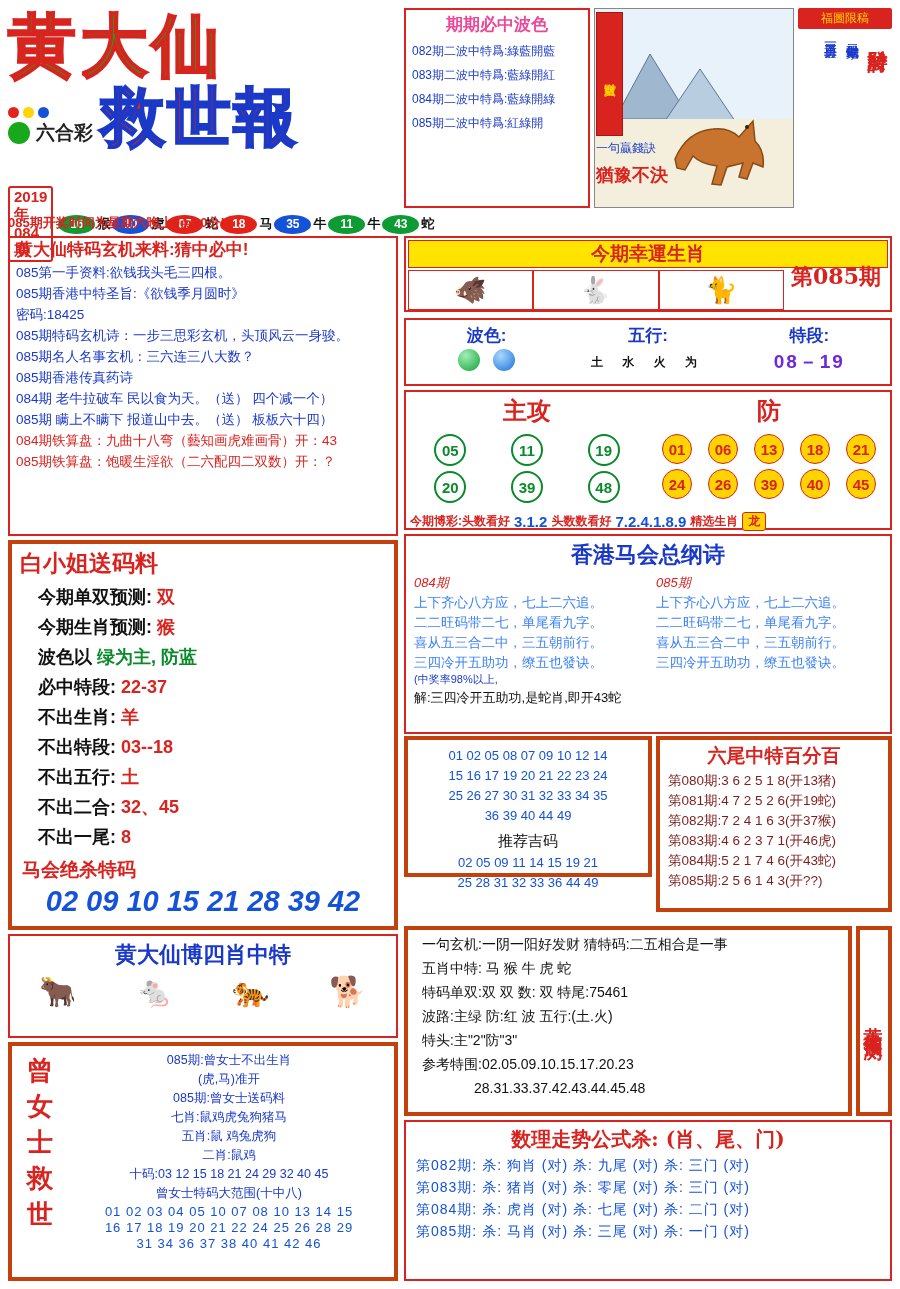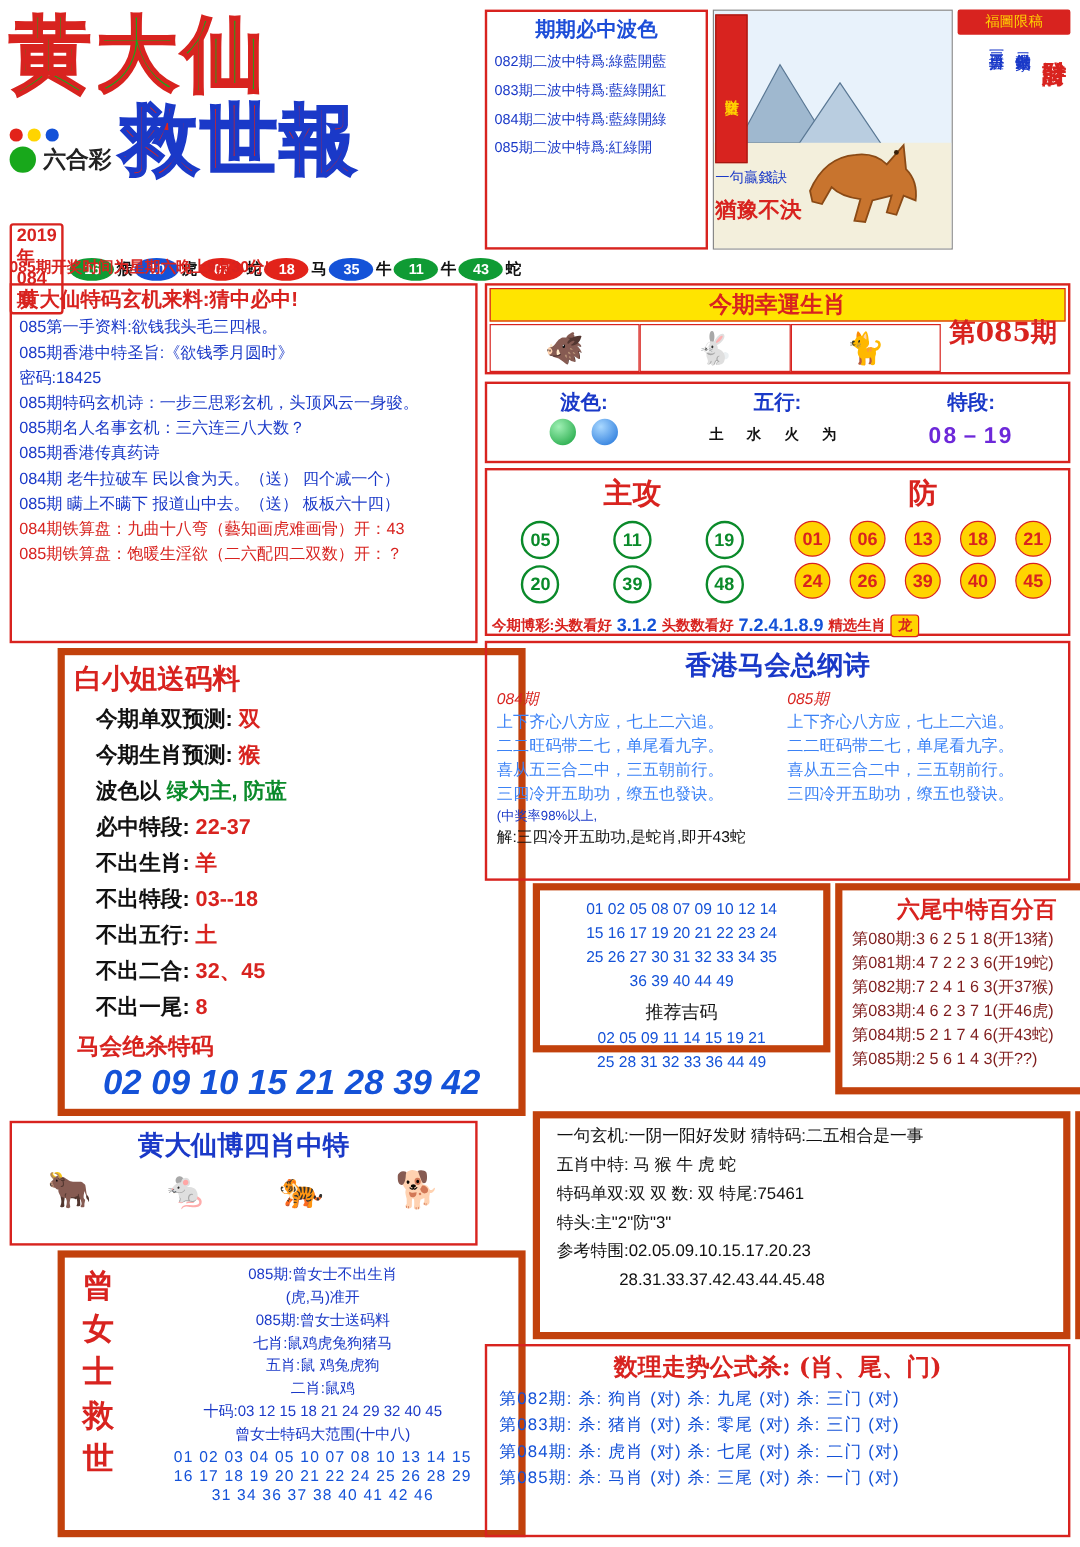--- a/index.html
+++ b/index.html
@@ -4,21 +4,21 @@
 <style>
   html,body{margin:0;padding:0;}
   body{
     width:900px;height:1289px;background:#fff;
     font-family:"Liberation Sans","DejaVu Sans",sans-serif;
     position:relative;overflow:hidden;
   }
   .page{position:relative;width:900px;height:1289px;}
   .box{position:absolute;box-sizing:border-box;}
   .bd-red{border:2px solid #d8231f;}
-  .bd-blue{border:6px solid #c2410c;margin-left:40px;}
+  .bd-blue{border:4px solid #c2410c;}
   .c{text-align:center;}
   
   #header-title{left:8px;top:8px;width:390px;height:200px;}
   .logo1{font-family:"DejaVu Serif",serif;font-weight:bold;font-size:68px;
          color:#18a81b;-webkit-text-stroke:2px #d8231f;letter-spacing:4px;line-height:74px;}
   .logo2{font-family:"DejaVu Serif",serif;font-weight:bold;font-size:64px;
          color:#d8231f;-webkit-text-stroke:2px #1a39c8;letter-spacing:2px;line-height:70px;}
   .liuhe{display:flex;align-items:center;gap:6px;font-size:19px;color:#222;font-weight:bold;}
   .dotgreen{width:22px;height:22px;border-radius:50%;background:#18a81b;display:inline-block;}
   .dotrow{display:flex;gap:4px;margin-bottom:2px;}
@@ -27,21 +27,21 @@
   #issue-bar{left:8px;top:186px;width:390px;height:26px;}
   .issue-label{display:inline-block;border:2px solid #d8231f;color:#d8231f;font-weight:bold;
     font-size:15px;padding:0 4px;border-radius:3px;}
   .ball{display:inline-flex;align-items:center;justify-content:center;width:37px;height:19px;
     border-radius:50%;color:#fff;font-size:12px;font-weight:bold;}
   .b-red{background:#e2231a;}.b-blue{background:#1452d8;}.b-green{background:#0f9b34;}
   .zodiac{font-size:13px;color:#111;font-weight:bold;}
   #open-time{left:8px;top:214px;width:390px;font-size:13px;color:#d8231f;font-weight:bold;}
   
   #boshai-box{left:404px;top:8px;width:186px;height:200px;}
-  .boshai-title{color:#1d4ed8;font-weight:bold;font-size:17px;text-align:center;margin-top:3px;
+  .boshai-title{color:#ec4899;font-weight:bold;font-size:17px;text-align:center;margin-top:3px;
      font-family:Liberation Mono, monospace;}
   .boshai-line{color:#1a39c8;font-size:12px;margin:7px 0 0 6px;}
   #horse-pic{left:594px;top:8px;width:200px;height:200px;border:1px solid #888;
      background:linear-gradient(#dfeefc 0%,#eef6fd 45%,#f8f2e0 100%);overflow:hidden;}
   #couplet{left:596px;top:12px;width:42px;height:120px;}
   #poem-right{left:798px;top:8px;width:94px;height:200px;}
   .vtext{writing-mode:vertical-rl;text-orientation:upright;font-size:13px;color:#111;}
   
   #xuanji-box{left:8px;top:236px;width:390px;height:300px;}
   .xj-title{color:#1a39c8;font-weight:bold;font-size:24px;font-family:"DejaVu Serif",serif;
@@ -394,31 +394,32 @@
     <div class="nl">25 26 27 30 31 32 33 34 35</div>
     <div class="nl">36 39 40 44 49</div>
     <div class="nl-title">推荐吉码</div>
     <div class="nl">02 05 09 11 14 15 19 21</div>
     <div class="nl">25 28 31 32 33 36 44 49</div>
   </div>
 
   <div class="box bd-blue" id="liuwei">
     <div class="lw-title">六尾中特百分百</div>
     <div class="lw-line">第080期:3 6 2 5 1 8(开13猪)</div>
-    <div class="lw-line">第081期:4 7 2 2 3 6(开19蛇)</div>
+    <div class="lw-line">第081期:4 7 2 5 2 6(开19蛇)</div>
     <div class="lw-line">第082期:7 2 4 1 6 3(开37猴)</div>
     <div class="lw-line">第083期:4 6 2 3 7 1(开46虎)</div>
     <div class="lw-line">第084期:5 2 1 7 4 6(开43蛇)</div>
     <div class="lw-line">第085期:2 5 6 1 4 3(开??)</div>
   </div>
 
   <div class="box bd-blue" id="yiju">
     <div class="yj-line">一句玄机:一阴一阳好发财   猜特码:二五相合是一事</div>
     <div class="yj-line">五肖中特: 马  猴 牛 虎  蛇</div>
     <div class="yj-line">特码单双:双  双 数: 双  特尾:75461</div>
+    <div class="yj-line">波路:主绿 防:红 波  五行:(土.火)</div>
     <div class="yj-line">特头:主"2"防"3"</div>
     <div class="yj-line">参考特围:02.05.09.10.15.17.20.23</div>
     <div class="yj-line" style="margin-left:66px;">28.31.33.37.42.43.44.45.48</div>
   </div>
   <div class="box bd-blue" id="ydx-side">
     <div class="side-v">黄大仙预测</div>
   </div>
 
   <div class="box bd-red" id="shuli">
     <div class="sl-title">数理走势公式杀:  (肖、尾、门)</div>

